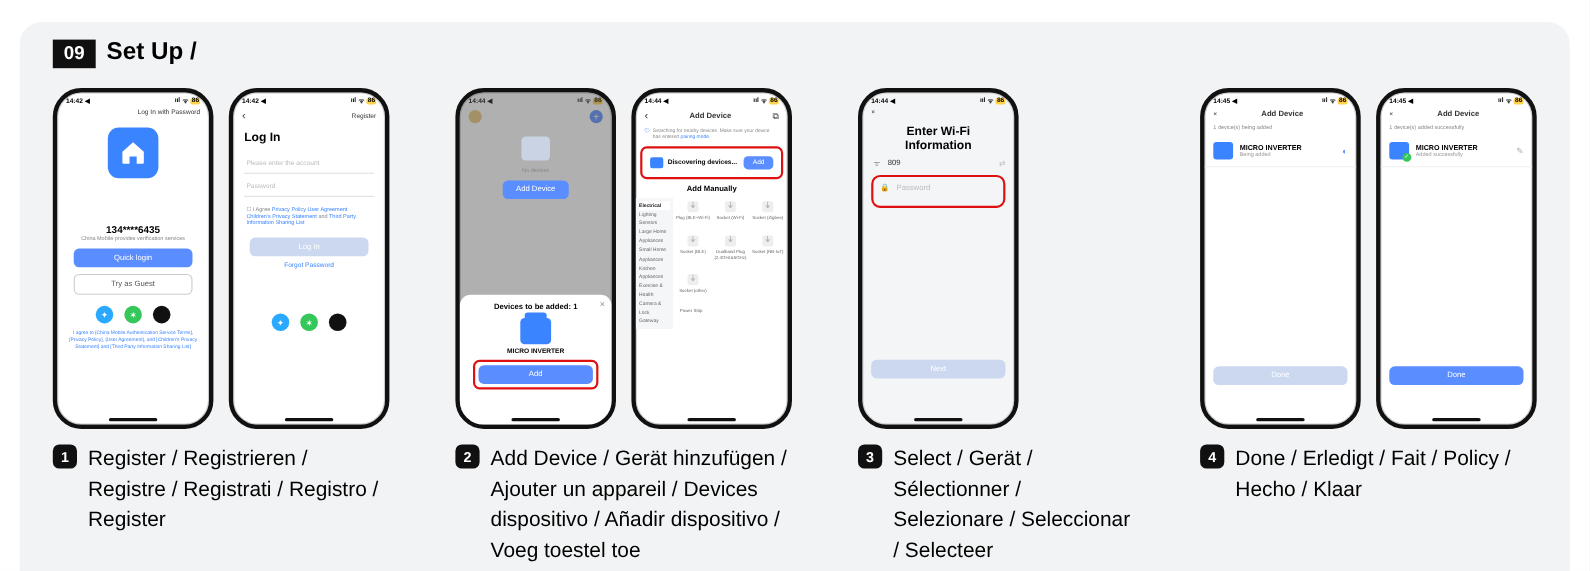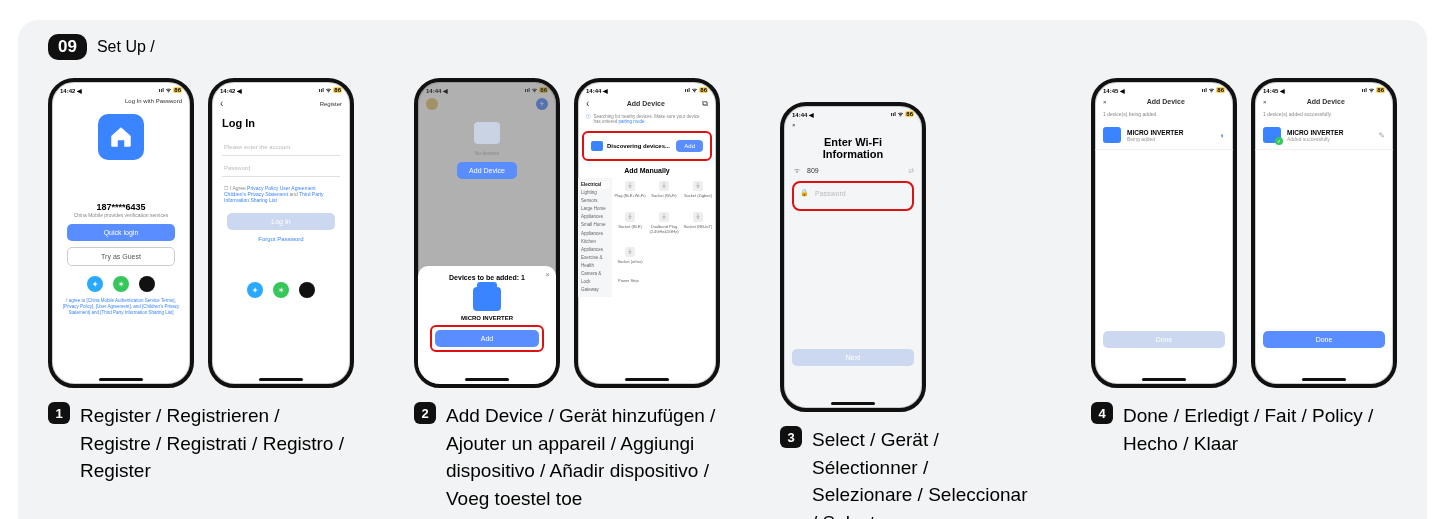--- a/index.html
+++ b/index.html
@@ -1,27 +1,27 @@
 <!DOCTYPE html>
 <html><head>
 <meta charset="utf-8">
 <style>
   *{box-sizing:border-box;margin:0;padding:0;font-family:Arial,Helvetica,sans-serif;}
   body{background:#fff;width:1445px;height:519px;overflow:hidden;padding:20px 18px;}
   .panel{background:#f2f3f4;border-radius:20px;padding:14px 30px 24px;}
   .hdr{display:flex;align-items:baseline;gap:10px;margin-bottom:18px;}
-  .step-pill{background:#101010;color:#fff;border-radius:10px;font-weight:700;font-size:17px;padding:3px 10px;}
-  .ttl{font-size:16px;font-weight:400;}
+  .step-pill{background:#101010;color:#fff;border-radius:0;font-weight:700;font-size:17px;padding:3px 10px;}
+  .ttl{font-size:22px;font-weight:700;}
   .sub{font-size:13px;color:#222;}
   .cols{display:flex;gap:60px;align-items:flex-start;}
   .col{display:flex;flex-direction:column;align-items:flex-start;}
   .phones{display:flex;gap:14px;margin-bottom:14px;}
   
   .phone{width:146px;height:310px;border:4px solid #111;border-radius:26px;background:#fff;position:relative;overflow:hidden;box-shadow:0 0 0 1px #ccc inset;}
-  .phone.gray-bg{background:#f4f5f7;margin-top:24px;}
+  .phone.gray-bg{background:#f4f5f7;}
   .statusbar{display:flex;justify-content:space-between;align-items:center;font-size:6px;font-weight:600;padding:4px 8px 2px;}
   .ind{display:flex;gap:2px;align-items:center;}
   .bars,.wifi,.batt{font-size:6px;}
   .batt{background:#ffd24a;border-radius:2px;padding:0 1px;}
   .home-ind{position:absolute;bottom:3px;left:50%;transform:translateX(-50%);width:44px;height:3px;background:#111;border-radius:2px;}
   .topnav{display:flex;justify-content:space-between;align-items:center;font-size:6px;padding:2px 8px;color:#333;}
   .center{text-align:center;}
   .app-icon{width:46px;height:46px;background:#3b84ff;border-radius:10px;margin:8px auto;display:flex;align-items:center;justify-content:center;color:#fff;font-size:22px;}
   .tiny{font-size:5px;color:#888;text-align:center;}
   .btn{display:block;margin:6px auto;border-radius:5px;text-align:center;font-size:7px;padding:5px 0;}
@@ -105,21 +105,21 @@
           <div class="topnav">
               <span></span>
               <span>Log In with Password</span>
             </div>
           <div class="app-icon">
               <svg width="26" height="26" viewBox="0 0 24 24" fill="#fff">
                 <path d="M3 11 12 3l9 8v9a1 1 0 0 1-1 1h-5v-6H9v6H4a1 1 0 0 1-1-1Z"></path>
               </svg>
             </div>
           <div style="height:34px"></div>
-          <div class="center" style="font-size:9px;font-weight:700">187****6435</div>
+          <div class="center" style="font-size:9px;font-weight:700">134****6435</div>
           <div class="tiny">China Mobile provides verification services</div>
           <span class="btn btn-blue">Quick login</span>
           <span class="btn btn-outline">Try as Guest</span>
           <div class="socials">
             <span class="soc blue">✦</span>
             <span class="soc green">✶</span>
             <span class="soc black"></span>
           </div>
           <div class="legal">I agree to [China Mobile Authentication Service Terms], [Privacy Policy], [User Agreement], and [Children's Privacy Statement] and [Third Party Information Sharing List]</div>
           <div class="home-ind"></div>
@@ -244,21 +244,21 @@
               <div class="gi"></div>
                 <div class="gi"></div>
               <div class="gi" style="grid-column:1/4;text-align:left;padding-left:4px">Power Strip</div>
             </div>
           </div>
           <div class="home-ind"></div>
         </div>
       </div>
       <div class="caption">
         <span class="num">2</span>
-        <span class="cap-txt">Add Device / Gerät hinzufügen / Ajouter un appareil / Aggiungi dispositivo / Añadir dispositivo / Voeg toestel toe</span>
+        <span class="cap-txt">Add Device / Gerät hinzufügen / Ajouter un appareil / Devices dispositivo / Añadir dispositivo / Voeg toestel toe</span>
       </div>
     </div>
 
     <div class="col">
       <div class="phones">
         <div class="phone gray-bg">
           <div class="statusbar">
               <span><span>14:44</span> <span>◀</span></span>
               <span class="ind">
                 <span class="bars">ııl</span>

